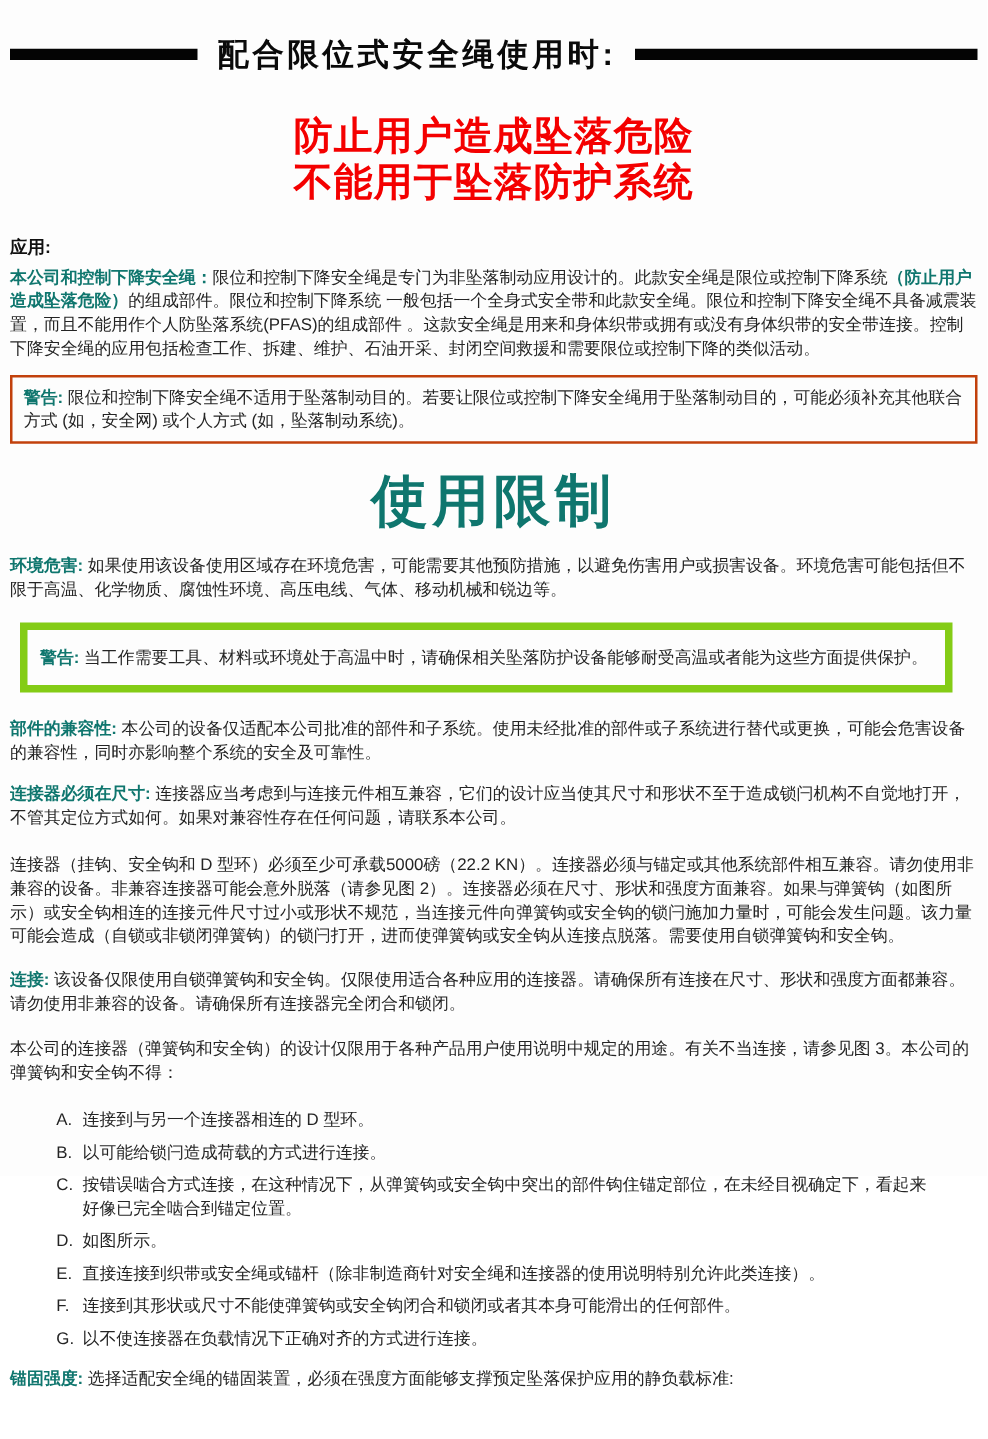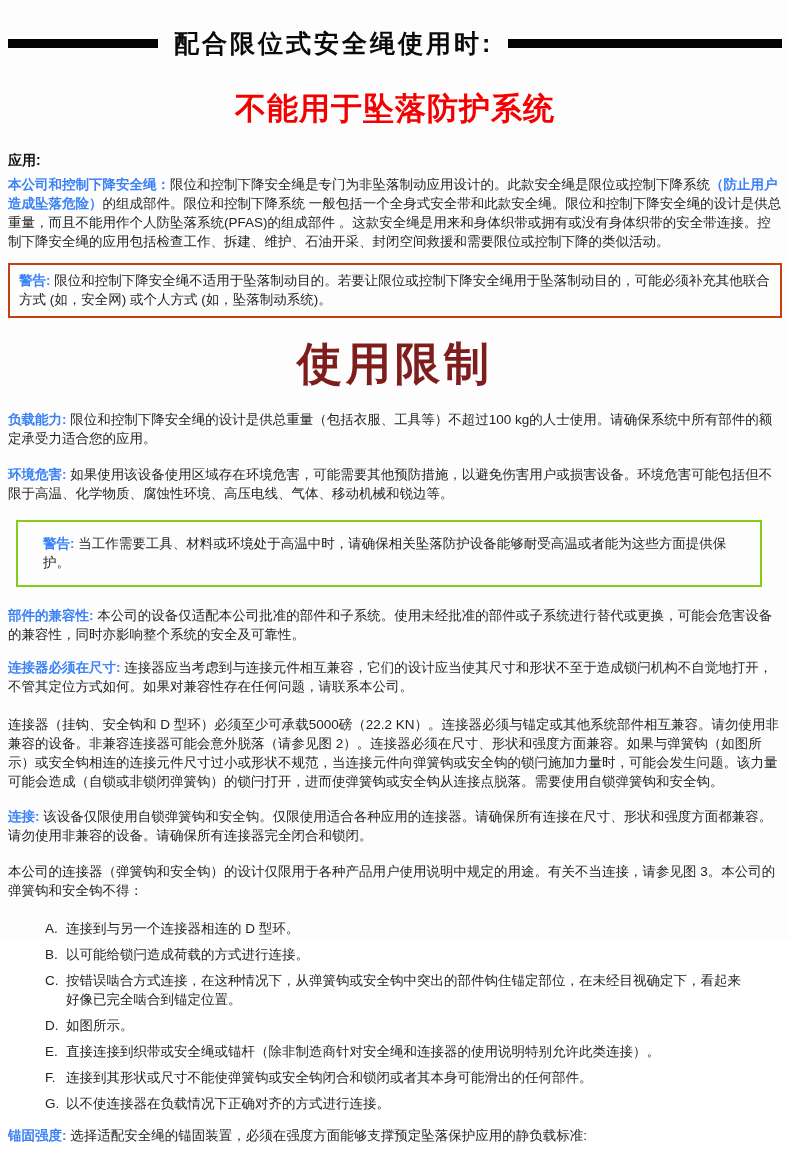--- a/index.html
+++ b/index.html
@@ -23,36 +23,36 @@
 
   
   .alert {
     margin-top:30px; text-align:center;
     color:#f40000; font-weight:bold;
     font-size:31px; line-height:37px; letter-spacing:1px;
   }
 
   
   .content { font-size:13.5px; line-height:19px; color:#242424;margin-top:24px; }
-  .content b { color:#3b82f6; }
+  .content b { color:#0f766e; }
   .app-label { margin-top:15px; font-size:14px; font-weight:bold; color:#111; }
   .app-para { margin-top:5px; }
 
   .warnbox {
     margin-top:12px; border:2px solid #c2410c;
     padding:6px 9px 7px 9px;
   }
   .warnbox.second {
-    margin:17px 20px 0 8px; border:2px solid #84cc16;
-    padding:12px 10px 13px 25px;
+    margin:17px 20px 0 8px; border:6px solid #84cc16;
+    padding:12px 10px 13px 10px;
   }
 
   .usage-title {
     margin-top:21px; text-align:center;
-    color:#7f1d1d; font-weight:bold;
+    color:#0f766e; font-weight:bold;
     font-size:45px; line-height:50px; letter-spacing:4px;
   }
 
   .para-load  { margin-top:21px; }
   .para-env   { margin-top:17px; }
   .para-parts { margin-top:19px; }
   .para-cconn { margin-top:14px; }
   .para-conn  { margin-top:19px; }
   .para-link  { margin-top:16px; }
   .para-comp  { margin-top:17px; }
@@ -68,34 +68,34 @@
 
 <div class="page">
 
   <div class="hdr">
     <span class="hdr-bar left"></span>
     <div class="hdr-title">配合限位式安全绳使用时:</div>
     <span class="hdr-bar right"></span>
   </div>
 
   <div class="alert">
+    <div>防止用户造成坠落危险</div>
     <div>不能用于坠落防护系统</div>
   </div>
 
   <div class="content">
 
     <div class="app-label">应用:</div>
 
-    <p class="app-para"><b>本公司和控制下降安全绳：</b><span>限位和控制下降安全绳是专门为非坠落制动应用设计的。此款安全绳是限位或控制下降系统</span><b>（防止用户造成坠落危险）</b><span>的组成部件。限位和控制下降系统 一般包括一个全身式安全带和此款安全绳。限位和控制下降安全绳的设计是供总重量，而且不能用作个人防坠落系统(PFAS)的组成部件 。这款安全绳是用来和身体织带或拥有或没有身体织带的安全带连接。控制下降安全绳的应用包括检查工作、拆建、维护、石油开采、封闭空间救援和需要限位或控制下降的类似活动。</span></p>
+    <p class="app-para"><b>本公司和控制下降安全绳：</b><span>限位和控制下降安全绳是专门为非坠落制动应用设计的。此款安全绳是限位或控制下降系统</span><b>（防止用户造成坠落危险）</b><span>的组成部件。限位和控制下降系统 一般包括一个全身式安全带和此款安全绳。限位和控制下降安全绳不具备减震装置，而且不能用作个人防坠落系统(PFAS)的组成部件 。这款安全绳是用来和身体织带或拥有或没有身体织带的安全带连接。控制下降安全绳的应用包括检查工作、拆建、维护、石油开采、封闭空间救援和需要限位或控制下降的类似活动。</span></p>
 
     <div class="warnbox"><b>警告:</b><span> 限位和控制下降安全绳不适用于坠落制动目的。若要让限位或控制下降安全绳用于坠落制动目的，可能必须补充其他联合方式 (如，安全网) 或个人方式 (如，坠落制动系统)。</span></div>
 
     <div class="usage-title">使用限制</div>
 
-    <p class="para-load"><b>负载能力:</b><span> 限位和控制下降安全绳的设计是供总重量（包括衣服、工具等）不超过100 kg的人士使用。请确保系统中所有部件的额定承受力适合您的应用。</span></p>
 
     <p class="para-env"><b>环境危害:</b><span> 如果使用该设备使用区域存在环境危害，可能需要其他预防措施，以避免伤害用户或损害设备。环境危害可能包括但不限于高温、化学物质、腐蚀性环境、高压电线、气体、移动机械和锐边等。</span></p>
 
     <div class="warnbox second"><b>警告:</b><span> 当工作需要工具、材料或环境处于高温中时，请确保相关坠落防护设备能够耐受高温或者能为这些方面提供保护。</span></div>
 
     <p class="para-parts"><b>部件的兼容性:</b><span> 本公司的设备仅适配本公司批准的部件和子系统。使用未经批准的部件或子系统进行替代或更换，可能会危害设备的兼容性，同时亦影响整个系统的安全及可靠性。</span></p>
 
     <p class="para-cconn"><b>连接器必须在尺寸:</b><span> 连接器应当考虑到与连接元件相互兼容，它们的设计应当使其尺寸和形状不至于造成锁闩机构不自觉地打开，不管其定位方式如何。如果对兼容性存在任何问题，请联系本公司。</span></p>
 
     <p class="para-conn">连接器（挂钩、安全钩和 D 型环）必须至少可承载5000磅（22.2 KN）。连接器必须与锚定或其他系统部件相互兼容。请勿使用非兼容的设备。非兼容连接器可能会意外脱落（请参见图 2）。连接器必须在尺寸、形状和强度方面兼容。如果与弹簧钩（如图所示）或安全钩相连的连接元件尺寸过小或形状不规范，当连接元件向弹簧钩或安全钩的锁闩施加力量时，可能会发生问题。该力量可能会造成（自锁或非锁闭弹簧钩）的锁闩打开，进而使弹簧钩或安全钩从连接点脱落。需要使用自锁弹簧钩和安全钩。</p>

